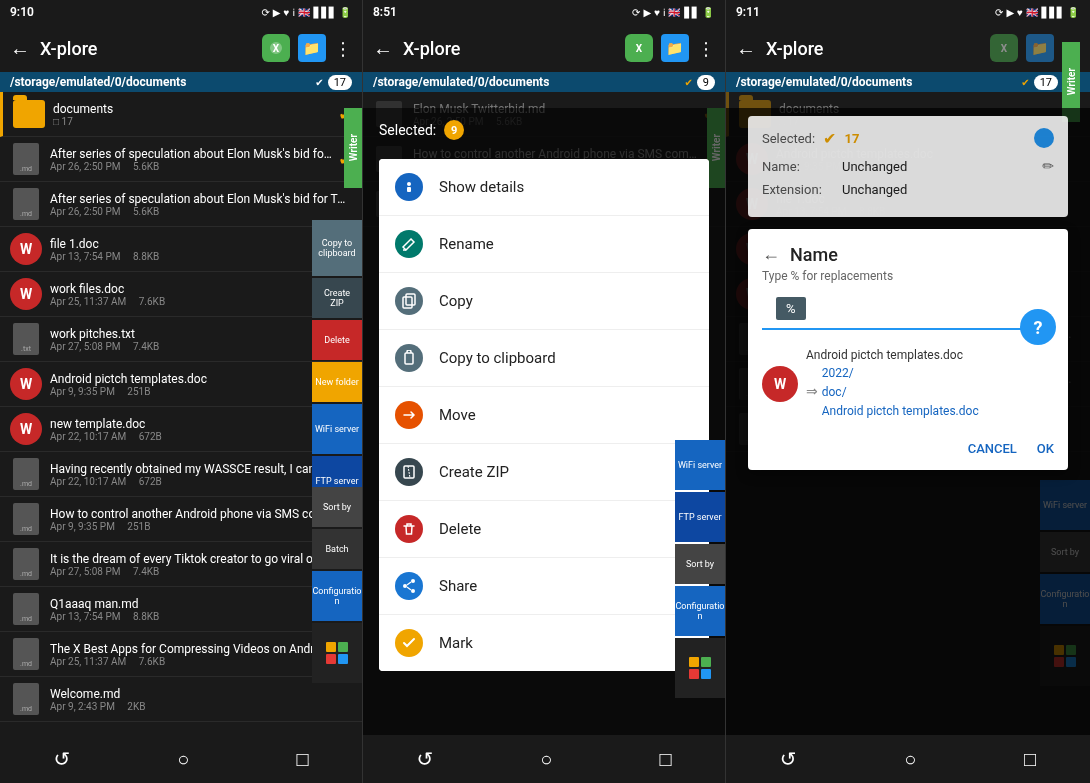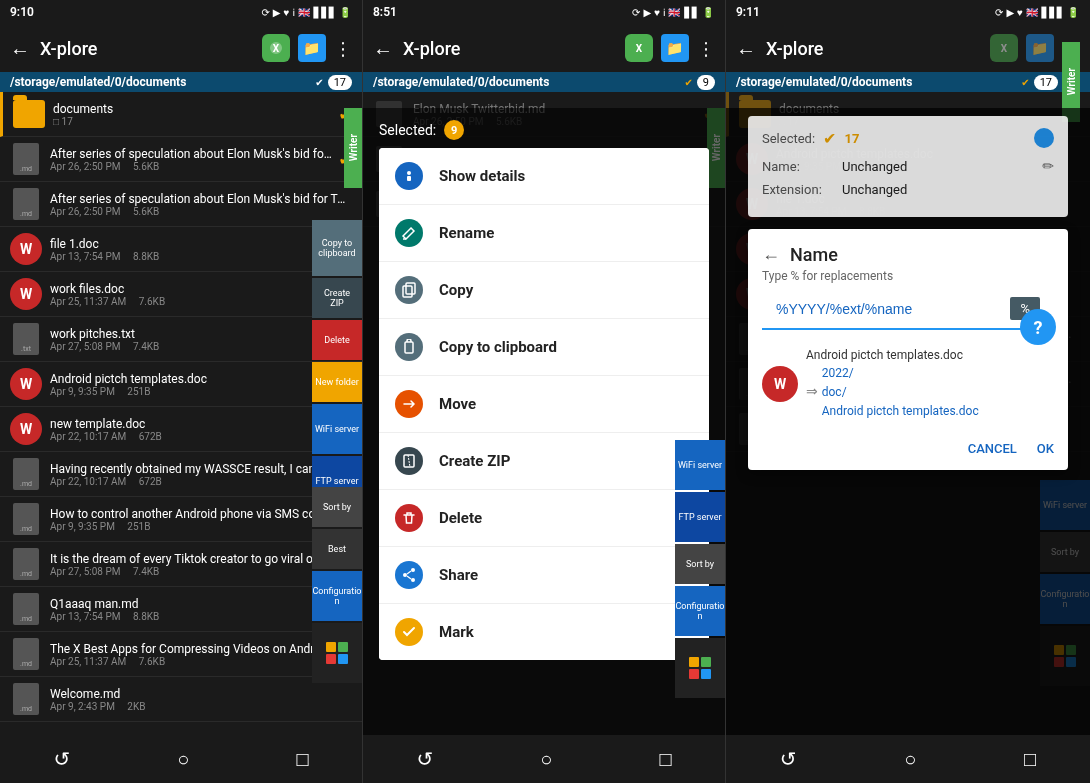--- a/index.html
+++ b/index.html
@@ -304,24 +304,23 @@
       display: flex;
       align-items: center;
       justify-content: center;
       color: #fff;
       font-size: 11px;
       font-weight: 700;
     }
 
     .context-menu-list {
       background: #fff;
-      margin: 0 16px;
+      margin: 11px 16px;
       border-radius: 4px;
       overflow: hidden;
-      font-weight: bold;
     }
     .ctx-item {
       display: flex;
       align-items: center;
       padding: 14px 16px;
       gap: 16px;
       border-bottom: 1px solid #eee;
       cursor: pointer;
       background: #fff;
     }
@@ -790,21 +789,21 @@
     <div class="side-btn" style="background:#0d47a1;height:50px;">
       <span style="color:#fff;font-size:9px;">FTP server</span>
     </div>
   </div>
 
   <div style="position:absolute;right:0;bottom:100px;display:flex;flex-direction:column;gap:2px;z-index:5;">
     <div class="side-btn" style="background:#444;">
       <span style="color:#fff;font-size:9px;">Sort by</span>
     </div>
     <div class="side-btn" style="background:#333;">
-      <span style="color:#fff;font-size:9px;">Best</span>
+      <span style="color:#fff;font-size:9px;">Batch</span>
     </div>
     <div class="side-btn" style="background:#1565c0;height:50px;">
       <span style="color:#fff;font-size:9px;">Configuratio<br>n</span>
     </div>
     <div class="side-btn" style="background:#222;height:60px;">
       <div style="display:grid;grid-template-columns:1fr 1fr;gap:2px;padding:2px;">
         <div style="width:10px;height:10px;background:#f0a500;border-radius:1px;"></div>
         <div style="width:10px;height:10px;background:#4caf50;border-radius:1px;"></div>
         <div style="width:10px;height:10px;background:#e53935;border-radius:1px;"></div>
         <div style="width:10px;height:10px;background:#2196f3;border-radius:1px;"></div>
@@ -1167,21 +1166,20 @@
     <div class="name-dialog" style="position:relative;">
       <div class="help-fab">
         <span>?</span>
       </div>
       <div class="name-dialog-header">
         <span class="name-dialog-back">←</span>
         <span class="name-dialog-title">Name</span>
       </div>
       <p class="name-dialog-sub">Type % for replacements</p>
       <div class="name-input-row">
-        <input type="text" class="name-input" value="%YYYY/%ext/%name" style="">
         <div class="percent-btn">%</div>
       </div>
       <div class="preview-section">
         <div class="preview-item">
           <div class="preview-file-icon">W</div>
           <div class="preview-info">
             <div class="preview-original">Android pictch templates.doc</div>
             <div style="display:flex;align-items:center;gap:4px;">
               <span style="color:#888;font-size:14px;">⇒</span>
               <div>

